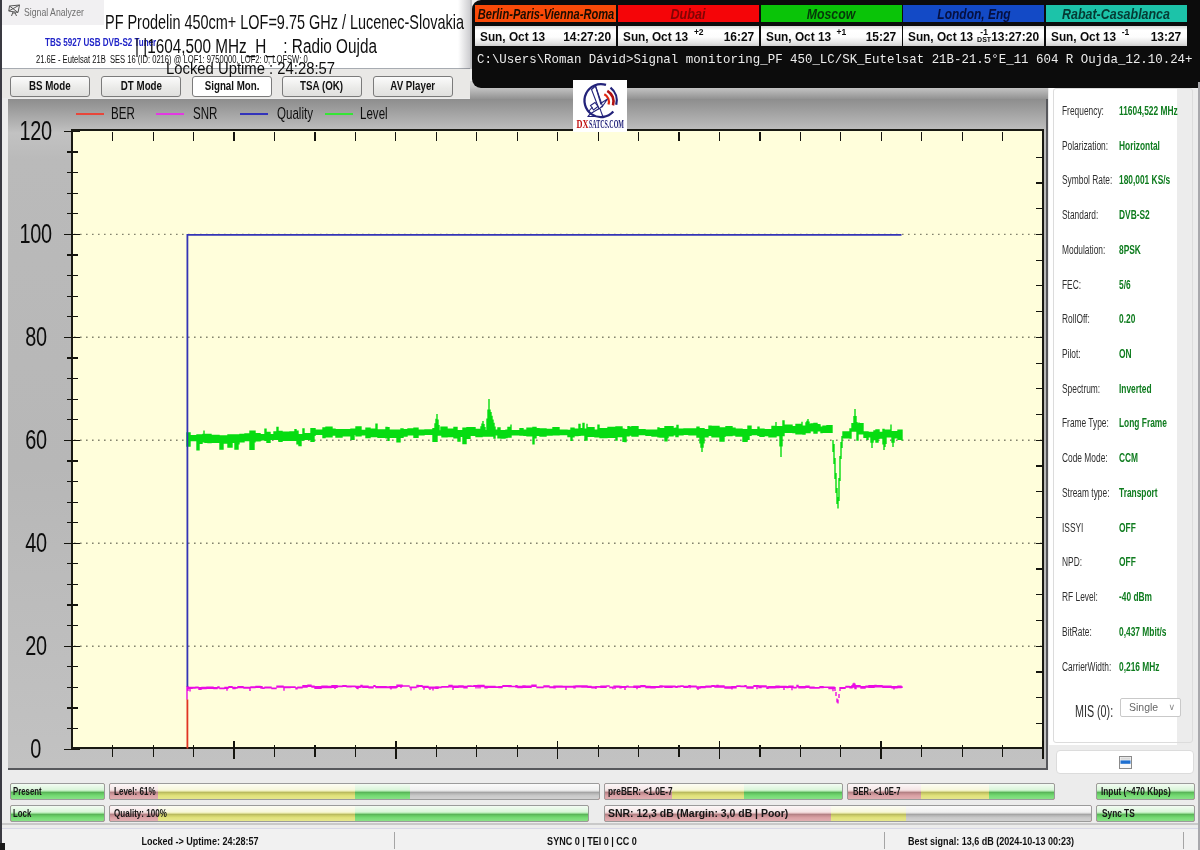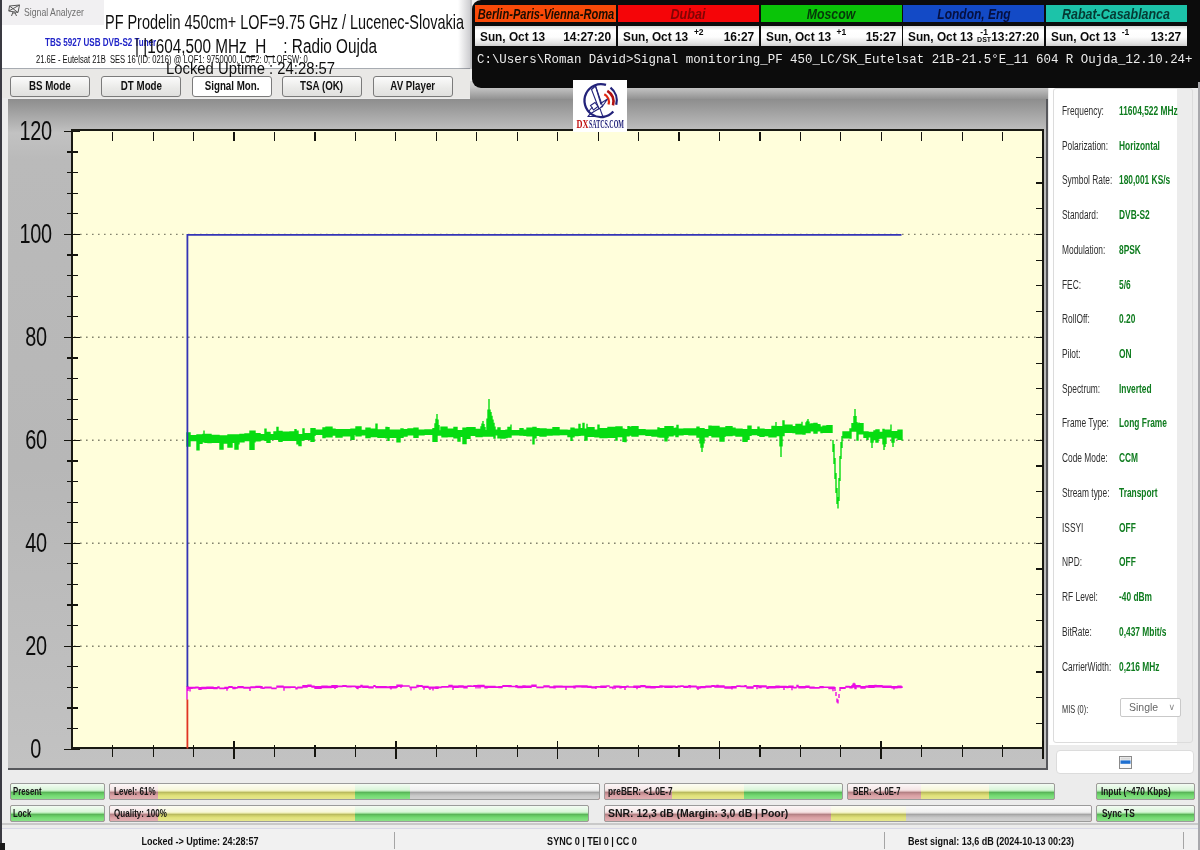--- a/index.html
+++ b/index.html
@@ -48,21 +48,21 @@
 #cmd{position:absolute;left:5px;top:52px;font-family:"Liberation Mono",monospace;
  font-size:13.5px;color:#ededed;white-space:pre;transform:scaleX(0.92);transform-origin:0 0}
 
 #rpanel{left:1049px;top:82px;width:128px;height:663px;background:#ffffff}
 #rhead{position:absolute;left:13px;top:-7px;font-size:11.5px;font-weight:bold;color:#0f7c1f;
  white-space:pre;transform:scaleX(0.72);transform-origin:0 50%}
 .rrow{position:absolute;left:0;width:151px;height:15px;font-size:12.5px}
 .rlab{position:absolute;left:13px;color:#2e2e2e}
 .rval{position:absolute;left:70px;color:#0f7c1f;font-weight:bold;white-space:pre}
 .rrow i{display:inline-block;font-style:normal;transform:scaleX(0.67);transform-origin:0 50%;white-space:pre}
-#mis{position:absolute;left:13px;top:621px;font-size:11px;color:#2e2e2e}
+#mis{position:absolute;left:26px;top:621px;font-size:16px;color:#2e2e2e}
 #mis i{display:inline-block;font-style:normal;transform:scaleX(0.67);transform-origin:0 50%}
 #misdd{position:absolute;left:71px;top:616px;width:61px;height:19px;background:#fff;
  border:1px solid #c9c9c9;border-radius:2px;font-size:10.5px;color:#666;line-height:17px;padding-left:8px}
 #misdd s{position:absolute;right:5px;top:0;text-decoration:none;color:#888;font-size:9px}
 #rbtn{left:1056px;top:750px;width:138px;height:24px;background:#fff;border:1px solid #dcdcdc;border-radius:4px}
 
 .bar{position:absolute;height:17px;border:1px solid #9b9b9b;border-radius:2px;overflow:hidden;background:#ef4444}
 .bar i{position:absolute;top:0;height:15px}
 .bar b{position:absolute;top:1px;font-size:11.5px;line-height:13px;color:#161616;white-space:pre;z-index:3;transform-origin:0 50%}
 .bar em{position:absolute;left:0;top:0;width:100%;height:15px;z-index:2;
@@ -72,20 +72,30 @@
 #sbar{left:0;top:828px;width:1200px;height:22px;background:#f1f1f1;border-top:1px solid #d8d8e6}
 #sbar span{position:absolute;top:6px;font-size:11px;font-weight:bold;color:#101010;
  transform:translateX(-50%) scaleX(0.82);white-space:pre}
 #sbar .dv{position:absolute;top:3px;width:1px;height:17px;background:#a5a5a5}
 #ledge{left:0;top:0;width:2px;height:850px;background:#3a3a42}
 #redge{left:1198px;top:82px;width:2px;height:768px;background:#a8a8ac}
 </style></head><body>
 <div id="root">
   <div id="chart">
     <div id="plot"></div>
+    <div id="legend">
+      <i style="left:68px;background:#e8463a"></i>
+        <span style="left:103px">BER</span>
+      <i style="left:148px;background:#e239e2"></i>
+        <span style="left:185px">SNR</span>
+      <i style="left:232px;background:#3333bb"></i>
+        <span style="left:269px">Quality</span>
+      <i style="left:317px;background:#35e635"></i>
+        <span style="left:352px">Level</span>
+    </div>
   </div>
   <div id="gband"></div>
   <div class="ylab" style="top:116px"><span>120</span></div>
     <div class="ylab" style="top:219px"><span>100</span></div>
     <div class="ylab" style="top:322px"><span>80</span></div>
     <div class="ylab" style="top:425px"><span>60</span></div>
     <div class="ylab" style="top:528px"><span>40</span></div>
     <div class="ylab" style="top:631px"><span>20</span></div>
     <div class="ylab" style="top:734px"><span>0</span></div>
   <svg width="1200" height="850" viewBox="0 0 1200 850" style="left:0;top:0;pointer-events:none">

